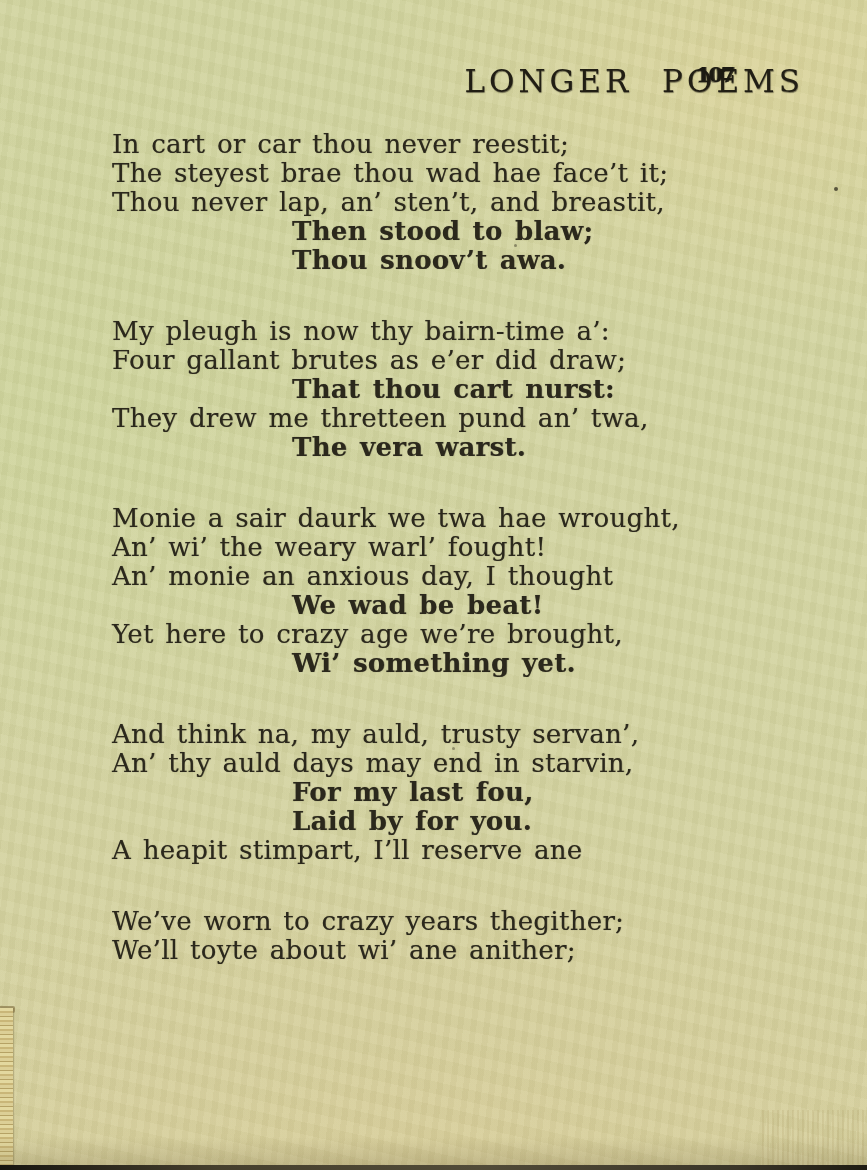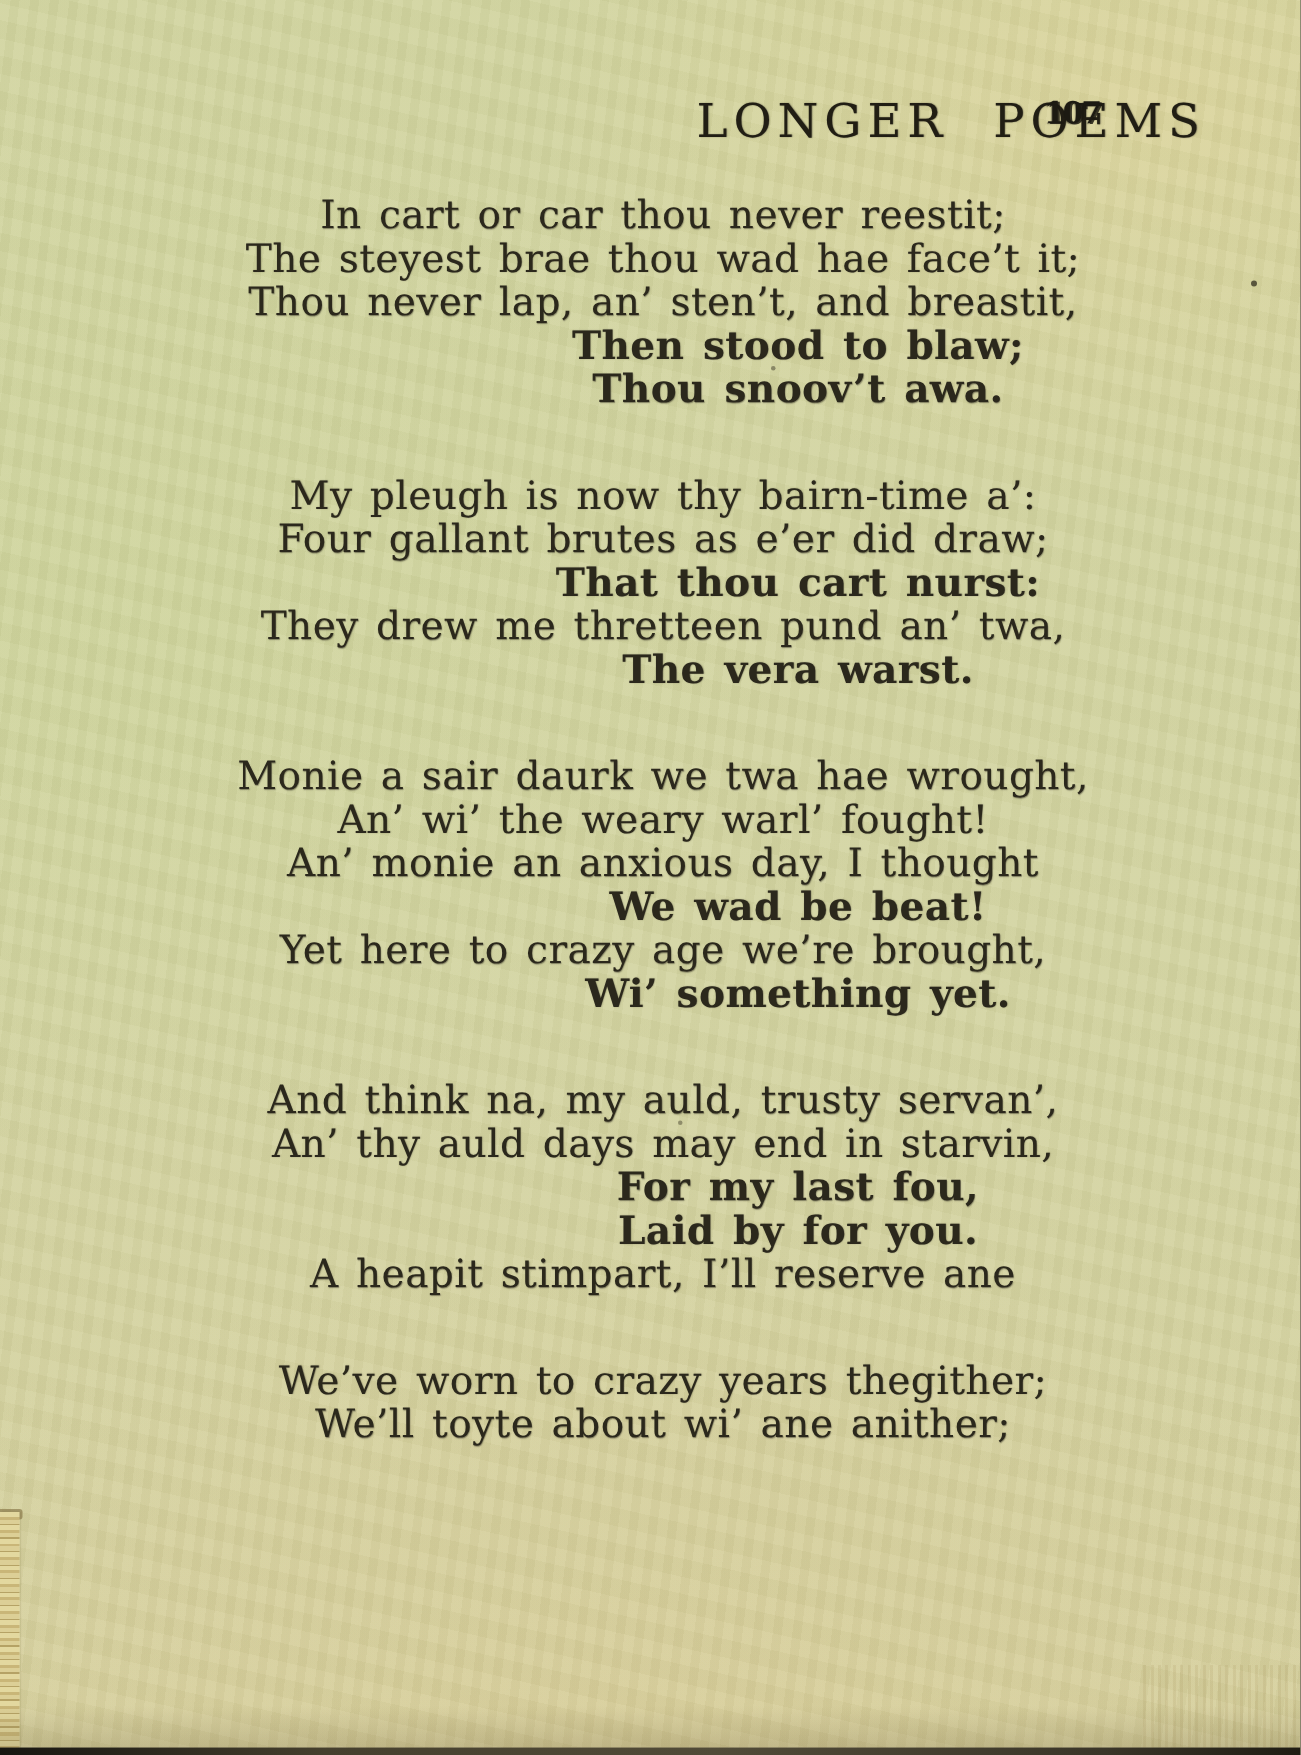--- a/index.html
+++ b/index.html
@@ -52,21 +52,21 @@
     position: absolute;
     top: 130px; left: 112px; width: 660px;
     font-size: 26px;
     line-height: 29px;
     letter-spacing: 0.3px;
     word-spacing: 3px;
     text-shadow: 0.35px 0.45px 0.8px rgba(43,40,28,0.5);
   }
 
   .stanza { margin: 0 0 42px 0; }
-  .line { white-space: nowrap; text-align: center; }
+  .line { white-space: nowrap; }
   .line.indent { padding-left: 180px; font-weight: bold; }
 
   
   .left-stripes {
     position: absolute;
     left: 0; top: 1008px; bottom: 4px; width: 13px;
     background: repeating-linear-gradient(180deg,
       #e3d89f 0px, #e3d89f 3px,
       #c9b678 3px, #c9b678 5px,
       #dccf96 5px, #dccf96 8px,

